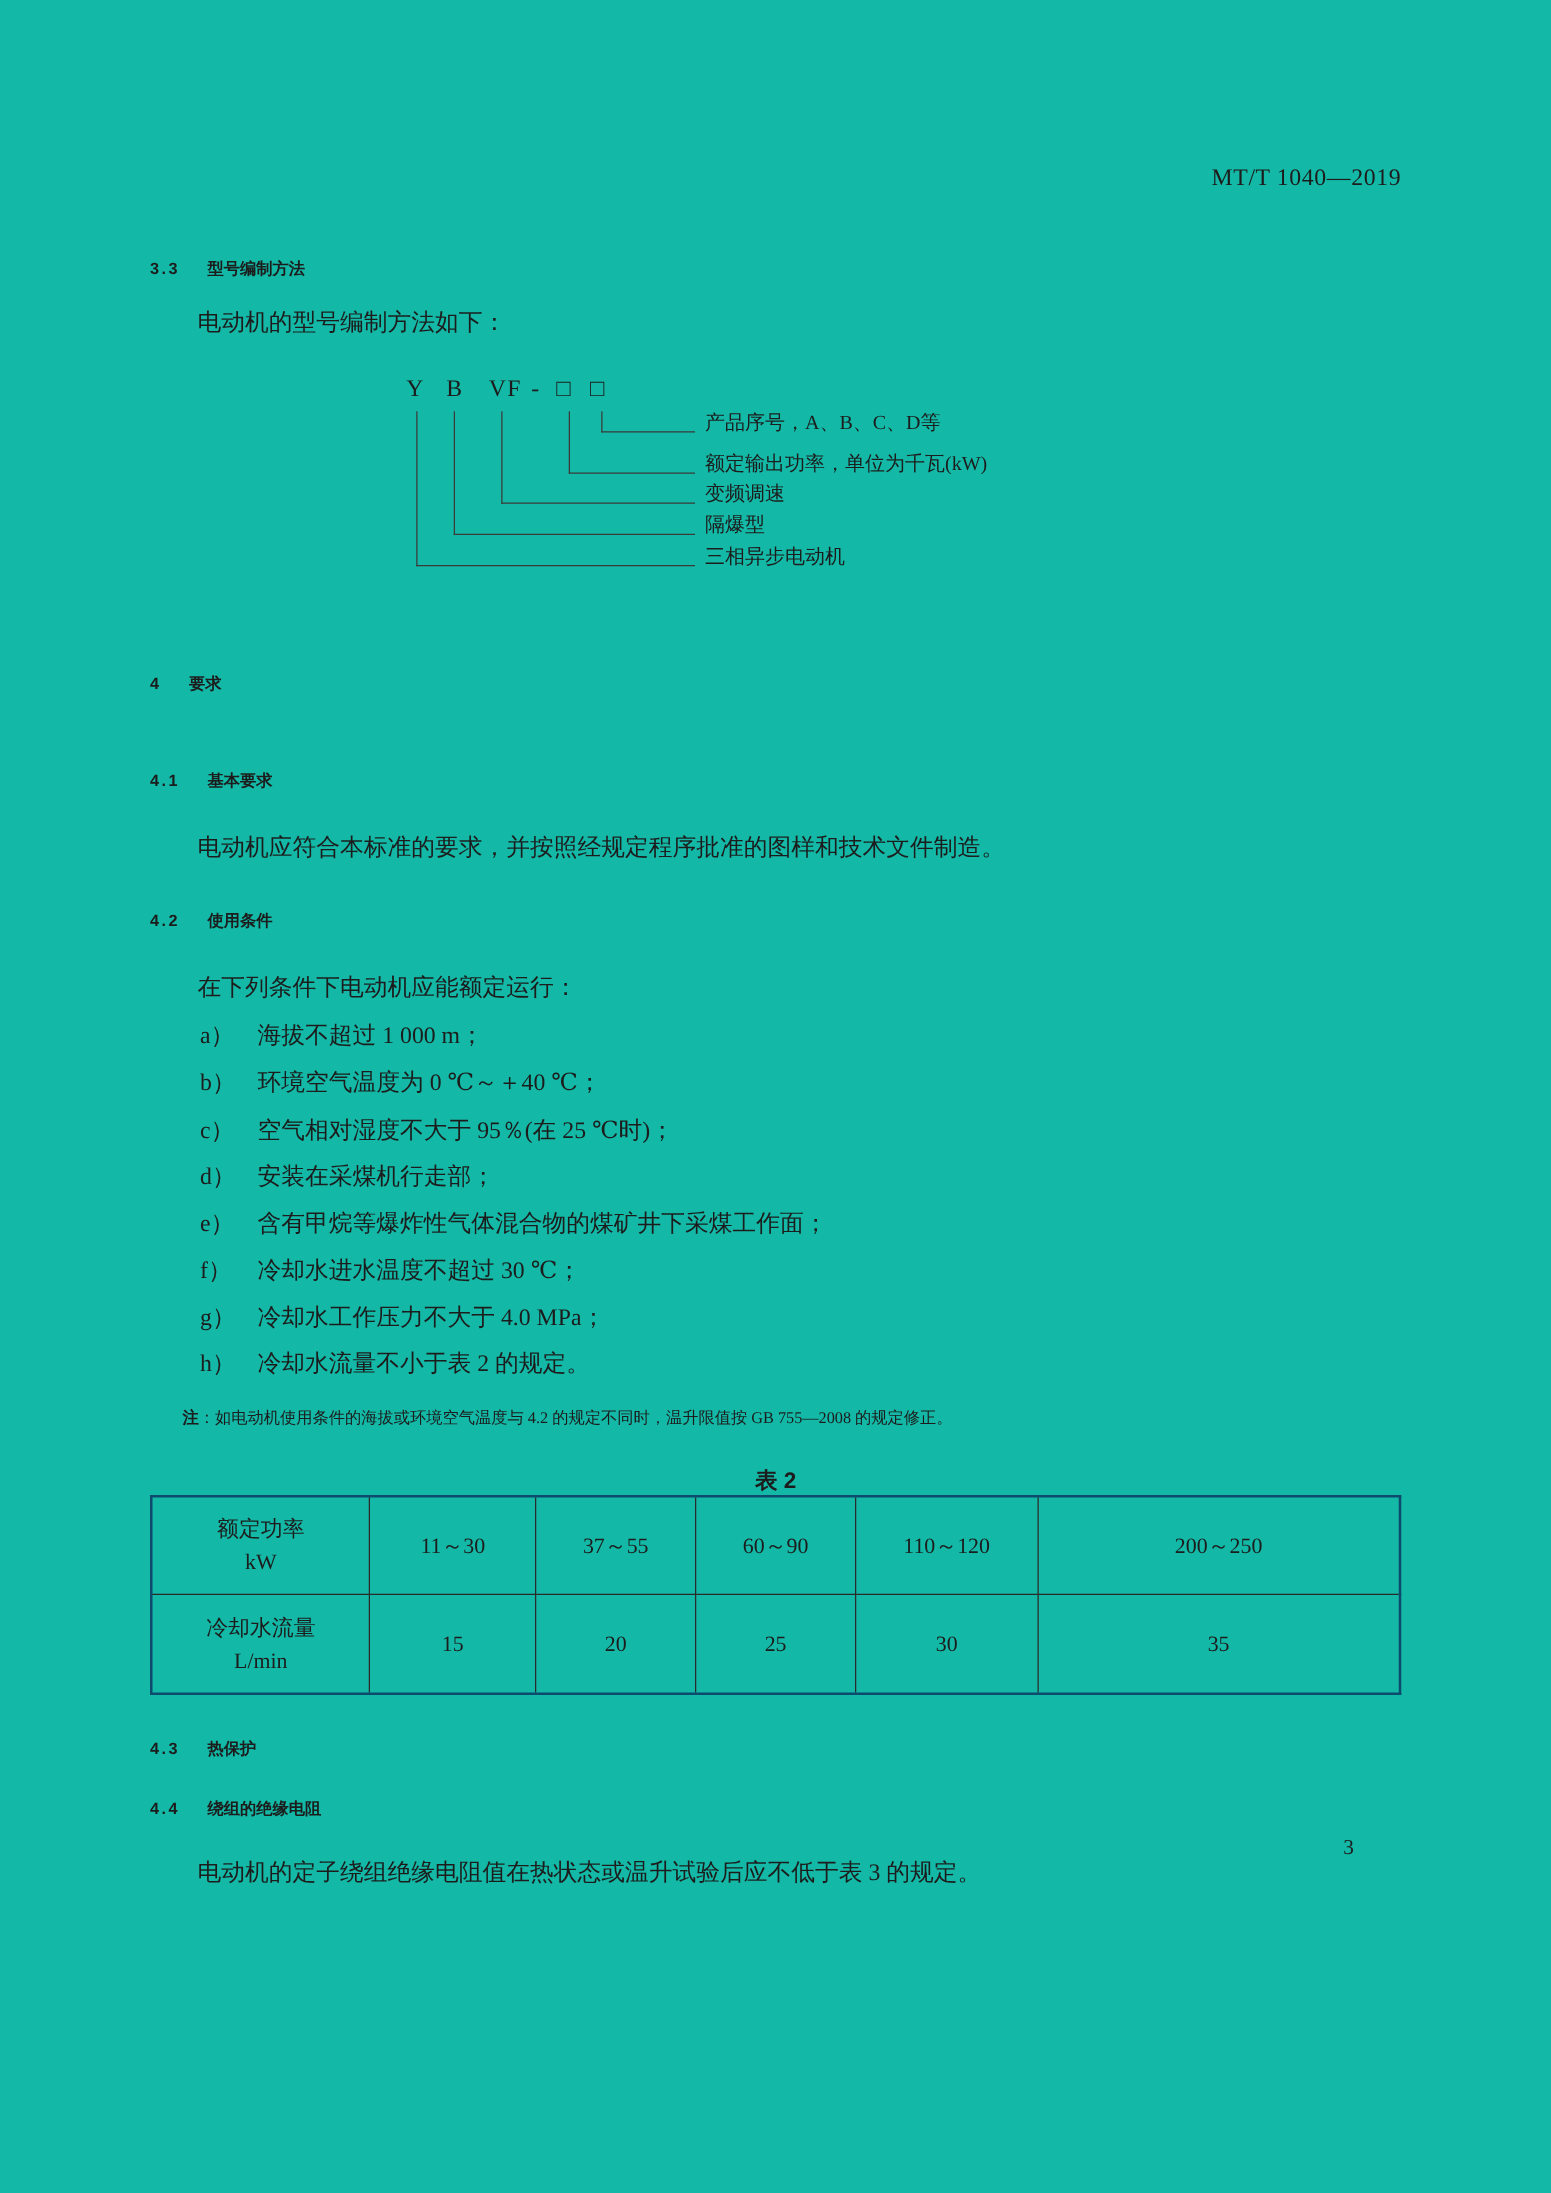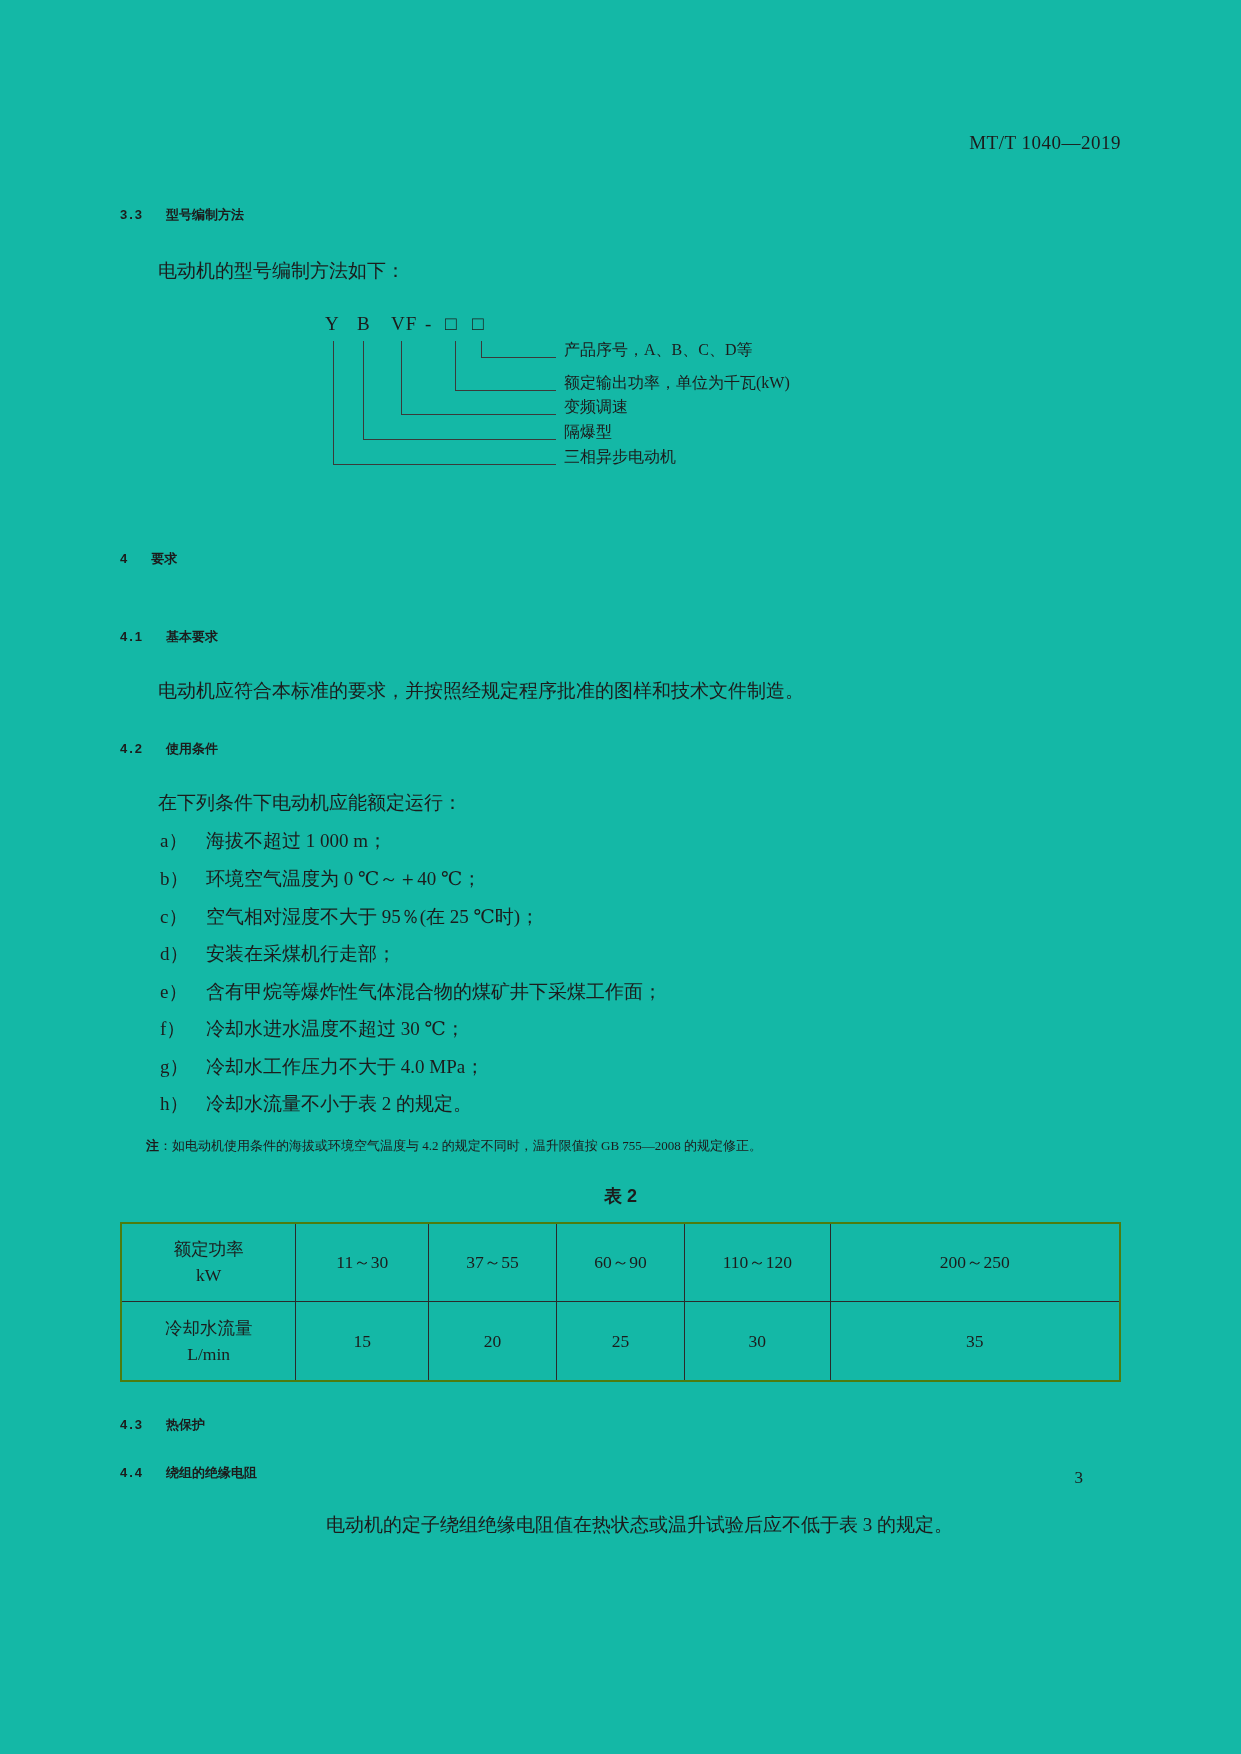--- a/index.html
+++ b/index.html
@@ -29,21 +29,21 @@
   }
   .sec-heading {
     font-family: "Liberation Sans", "DejaVu Sans", sans-serif;
     font-weight: bold;
     font-size: 13px;
   }
   .sec-heading .sec-num { margin-right: 22px; letter-spacing: 2px; }
   .h-33 { margin-top: 52px; }
   .para { line-height: 1.55; }
   .indent { text-indent: 2em; }
-  .p-intro { margin-top: 32px; }
+  .p-intro { margin-top: 20px; }
 
   
   .diagram {
     position: relative;
     height: 175px;
     margin-top: 28px;
   }
   .code-part {
     position: absolute;
     top: 0;
@@ -89,39 +89,38 @@
   .note-label { font-family: "Liberation Sans", "DejaVu Sans", sans-serif; font-weight: bold; }
 
   .table-caption {
     margin-top: 28px;
     text-align: center;
     font-family: "Liberation Sans", "DejaVu Sans", sans-serif;
     font-weight: bold;
     font-size: 18px;
   }
   table.t2 {
-    margin-top: 14px;
     width: 100%;
     border-collapse: collapse;
-    border: 2px solid #4d7c0f;
+    border: 2px solid #0c4a6e;
     table-layout: fixed;
   }
   table.t2 td {
     border: 1px solid #2a2a2a;
     text-align: center;
     vertical-align: middle;
     height: 79px;
     font-size: 17.5px;
     line-height: 1.5;
   }
 
   .h-43 { margin-top: 34px; }
   .p-43 { margin-top: 28px; line-height: 1.9; }
   .h-44 { margin-top: 30px; }
-  .p-44 { margin-top: 28px; text-align: center; }
+  .p-44 { margin-top: 28px; }
 
   .page-number {
     position: absolute;
     top: 1468px;
     right: 158px;
     font-size: 17px;
   }
 </style>
 </head>
 <body>

